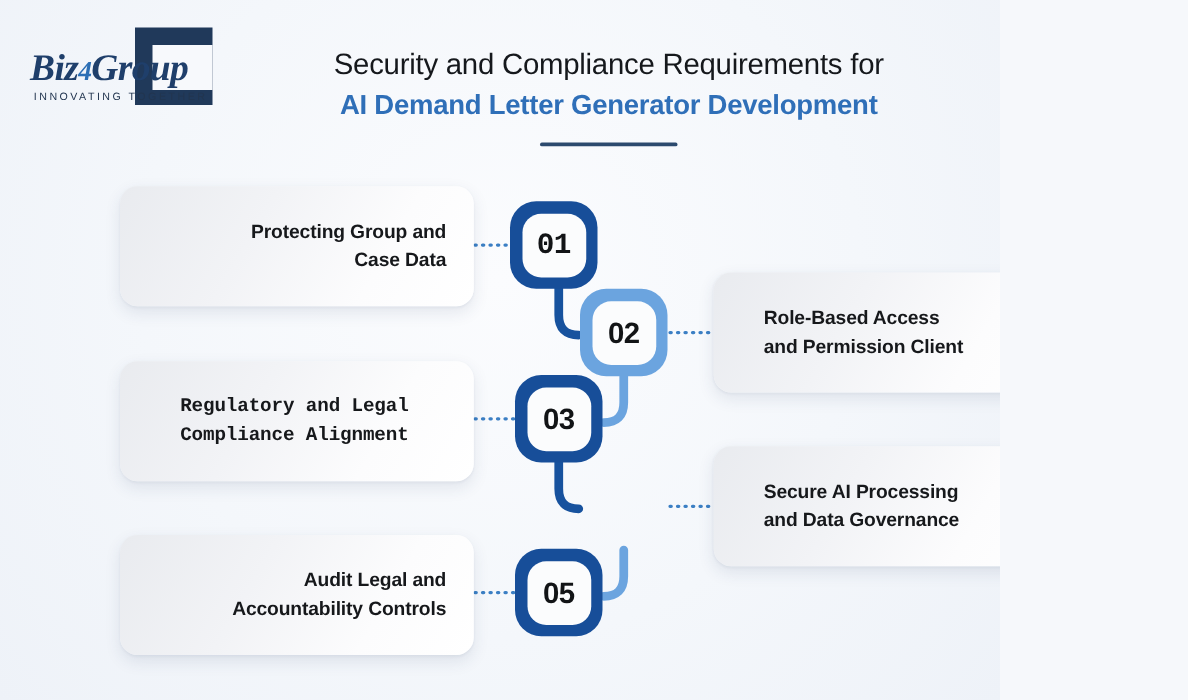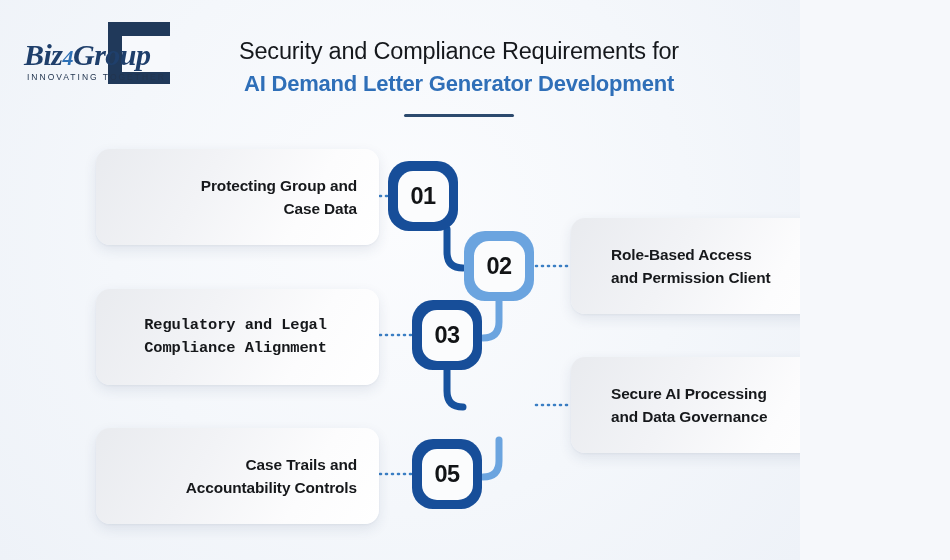--- a/index.html
+++ b/index.html
@@ -72,21 +72,21 @@
     letter-spacing: 2.0px;
     font-weight: normal;
     color: #22354f;
     white-space: nowrap;
     z-index: 3;
   }
 
   
   .title-block {
     position: absolute;
-    left: 209px;
+    left: 237px;
     top: 36px;
     width: 500px;
     text-align: center;
   }
   .title-line1 {
     font-size: 23.5px;
     font-weight: normal;
     color: #15181c;
     letter-spacing: -0.2px;
     line-height: 31px;
@@ -176,21 +176,21 @@
     display: flex;
     align-items: center;
     justify-content: center;
   }
   .badge-num {
     font-size: 23.5px;
     font-weight: bold;
     color: #121416;
     letter-spacing: -0.5px;
   }
-  #badge1 { left: 388px; top: 161px; }
+  #badge1 { left: 408px; top: 161px; font-family: Liberation Mono, monospace; }
   #badge2 { left: 464px; top: 231px; }
   #badge3 { left: 412px; top: 300px; }
   #badge4 { left: 464px; top: 370px; }
   #badge5 { left: 412px; top: 439px; }
 </style>
 </head>
 <body>
 
 <div id="canvas">
 
@@ -244,21 +244,21 @@
 
   <div class="card card-right" id="card4">
     <div class="card-text t-left">
       <div>Secure AI Processing</div>
       <div>and Data Governance</div>
     </div>
   </div>
 
   <div class="card card-left" id="card5">
     <div class="card-text t-right">
-      <div>Case Trails and</div>
+      <div>Audit Legal and</div>
       <div>Accountability Controls</div>
     </div>
   </div>
 
   <div class="badge badge-dark" id="badge1">
     <div class="badge-inner">
       <span class="badge-num">01</span>
     </div>
   </div>
 

